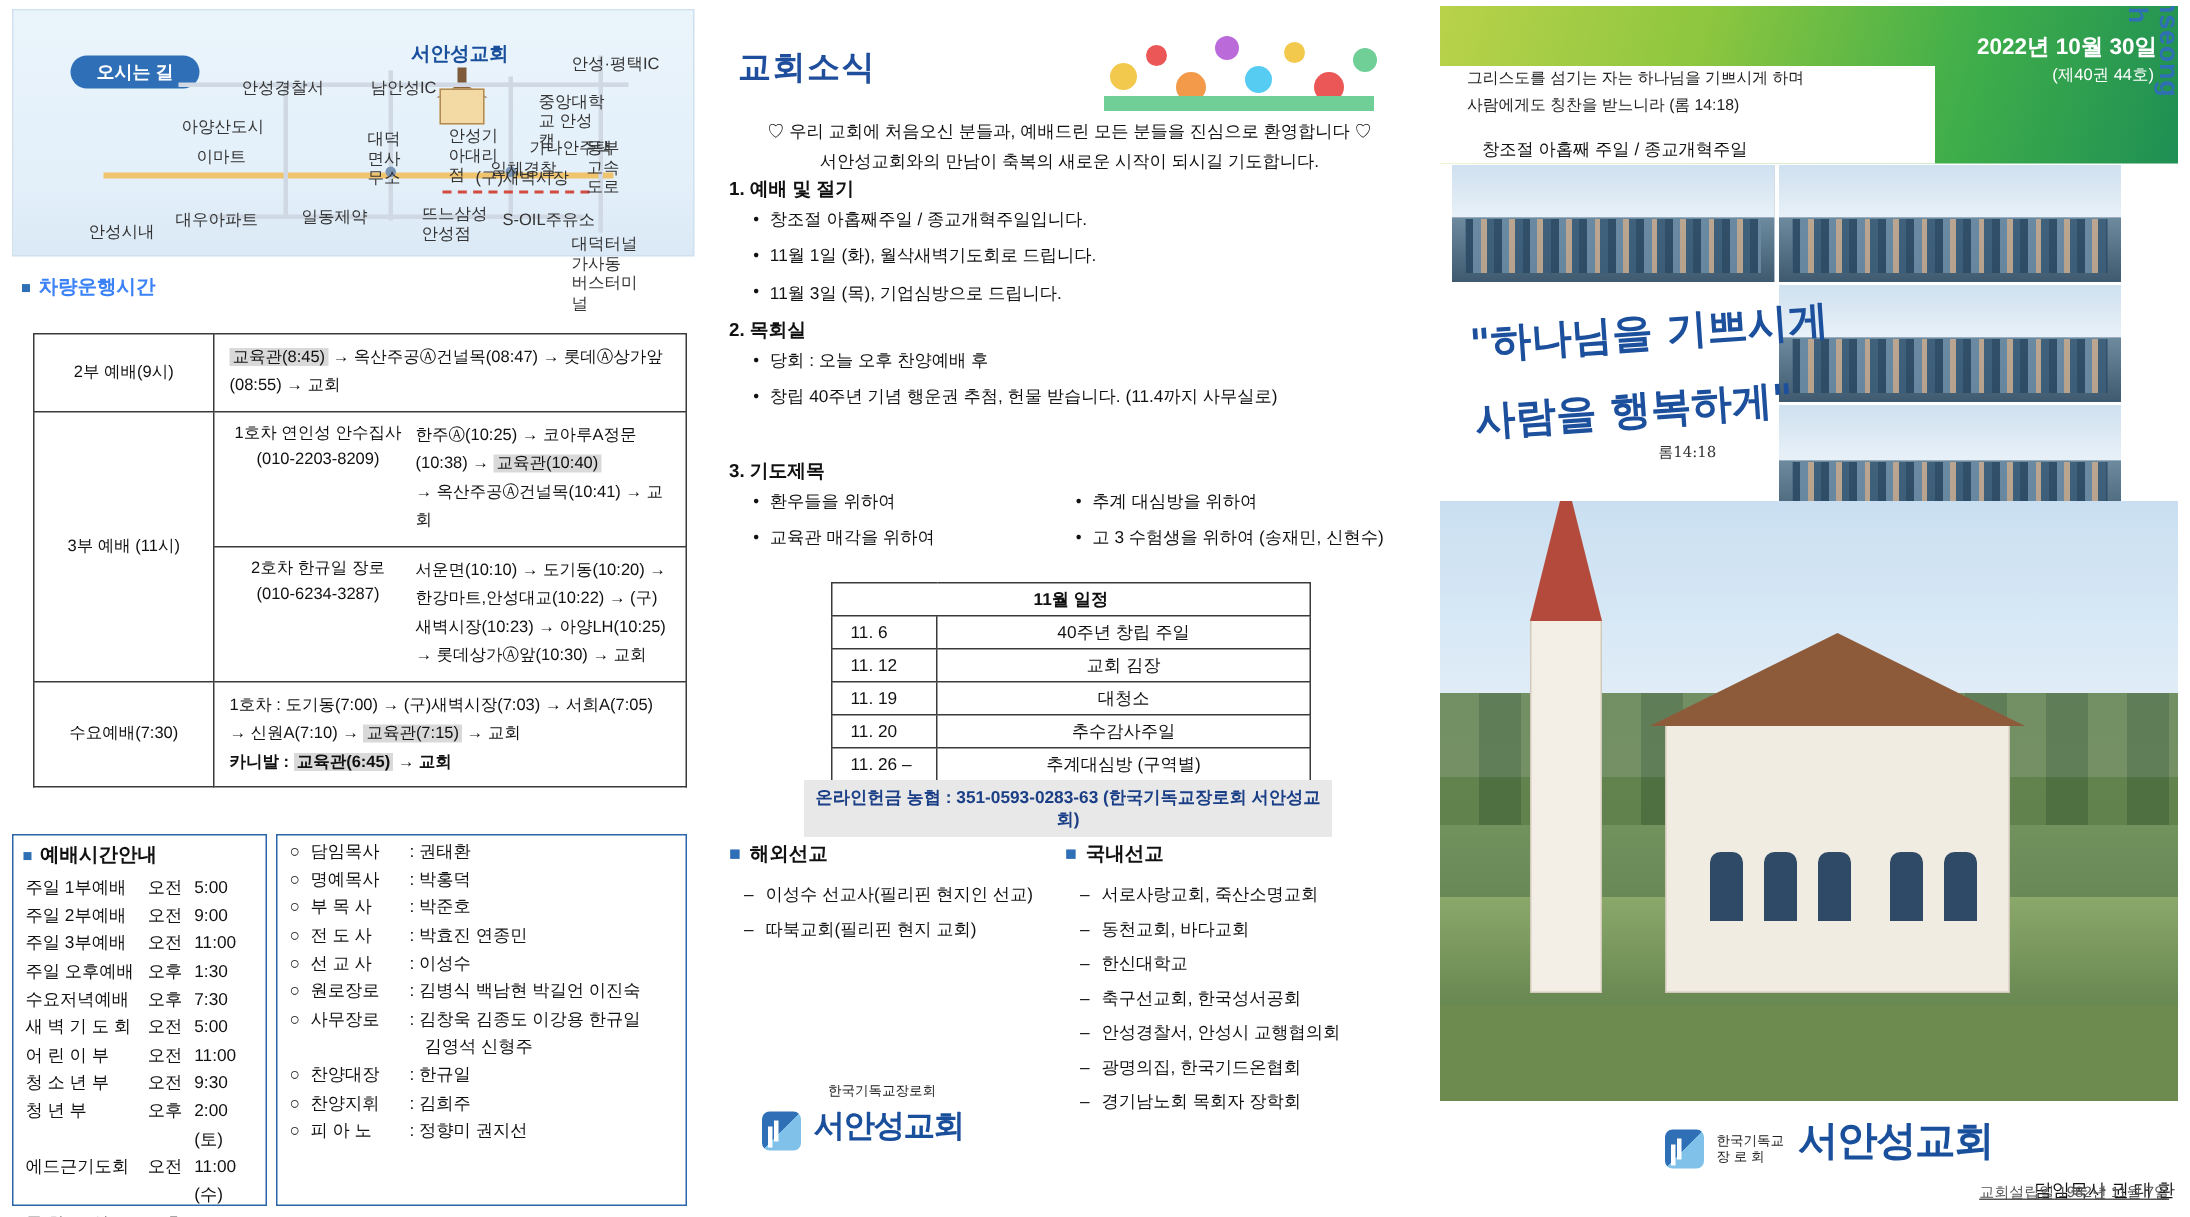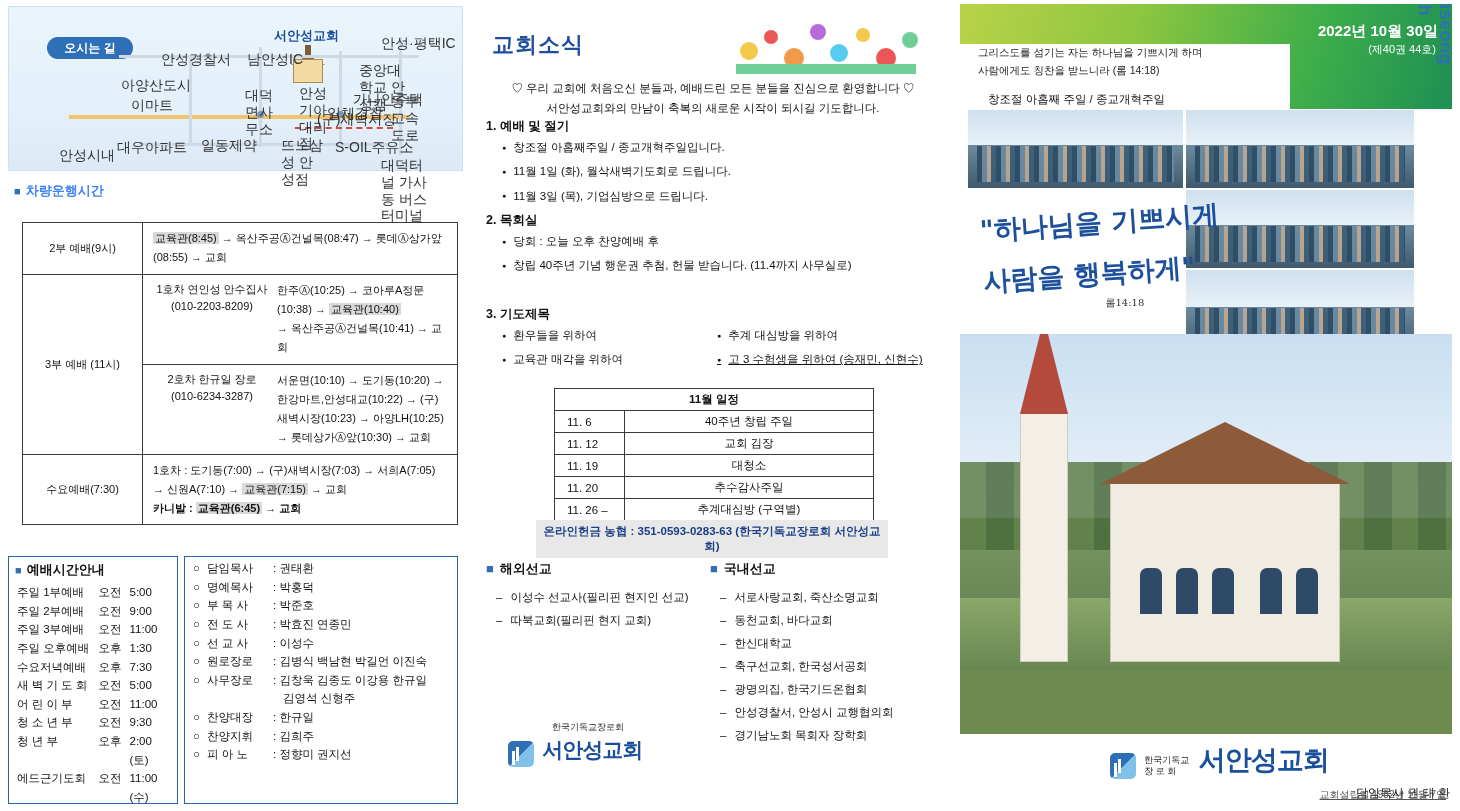--- a/index.html
+++ b/index.html
@@ -44,21 +44,21 @@
     position:absolute; left:0px; top:10px; width:0;height:0;
     border-left:17px solid transparent; border-right:17px solid transparent; border-bottom:10px solid #8d6239;
   }
   .map-road {
     position:absolute; background:#cfd8e3;
   }
   .map-road.h { height:3px; }
   .map-road.v { width:3px; }
   .map-road.major { background:#f0c36d; }
   .map-label {
-    position:absolute; font-size:14px; color:#333; white-space:nowrap;
+    position:absolute; font-size:11px; color:#333; white-space:nowrap;
   }
   .map-node {
     position:absolute; width:7px; height:7px; border-radius:50%; background:#7b96b5;
   }
   .map-dashed {
     position:absolute; border-top:2px dashed #d24b3e; height:0;
   }
 
   .section-head {
     font-size:13px; font-weight:bold; color:#3b82f6; margin:0;
@@ -104,21 +104,21 @@
   .flowers { position:absolute; left:260px; top:14px; width:200px; height:64px; }
   .flower { position:absolute; border-radius:50%; }
   .welcome {
     position:absolute; left:18px; top:78px; width:450px; font-size:11.5px; line-height:1.75; text-align:center; color:#111;
   }
   .num-head { font-size:12.5px; font-weight:bold; margin:0 0 4px 0; }
   .nlist { position:absolute; left:16px; width:455px; }
   .nlist li { margin:0 0 7px 0; line-height:1.5; }
   ul.dots { list-style:none; margin:0; padding:0 0 0 16px; font-size:11.5px; }
   ul.dots > li::before { content:"●"; font-size:7px; vertical-align:middle; margin-right:7px; color:#111; }
-  .underline { text-decoration:underline; }
+  .underline { }
 
   table.sched {
     position:absolute; left:84px; top:388px; width:320px; border-collapse:collapse; font-size:11.5px;
   }
   table.sched th, table.sched td { border:1px solid #3a3a3a; padding:3px 6px; }
   table.sched th { font-weight:bold; text-align:center; }
   table.sched td.d { width:70px; text-align:left; padding-left:12px; }
   table.sched td.t { text-align:center; }
 
   .offering {
@@ -515,22 +515,22 @@
       </ul>
     </div>
 
     <div class="mission-col-r">
       <div class="m-head">국내선교</div>
       <ul class="m-list">
         <li>서로사랑교회, 죽산소명교회</li>
         <li>동천교회, 바다교회</li>
         <li>한신대학교</li>
         <li>축구선교회, 한국성서공회</li>
+        <li>안성경찰서, 안성시 교행협의회</li>
         <li>광명의집, 한국기드온협회</li>
-        <li>안성경찰서, 안성시 교행협의회</li>
         <li>경기남노회 목회자 장학회</li>
       </ul>
     </div>
 
     <div class="logo-ko">
       <div class="logo-small">한국기독교장로회</div>
       <div style="margin-top:3px;">
         <span class="logo-mark"></span>
         <span class="logo-main">서안성교회</span>
       </div>

